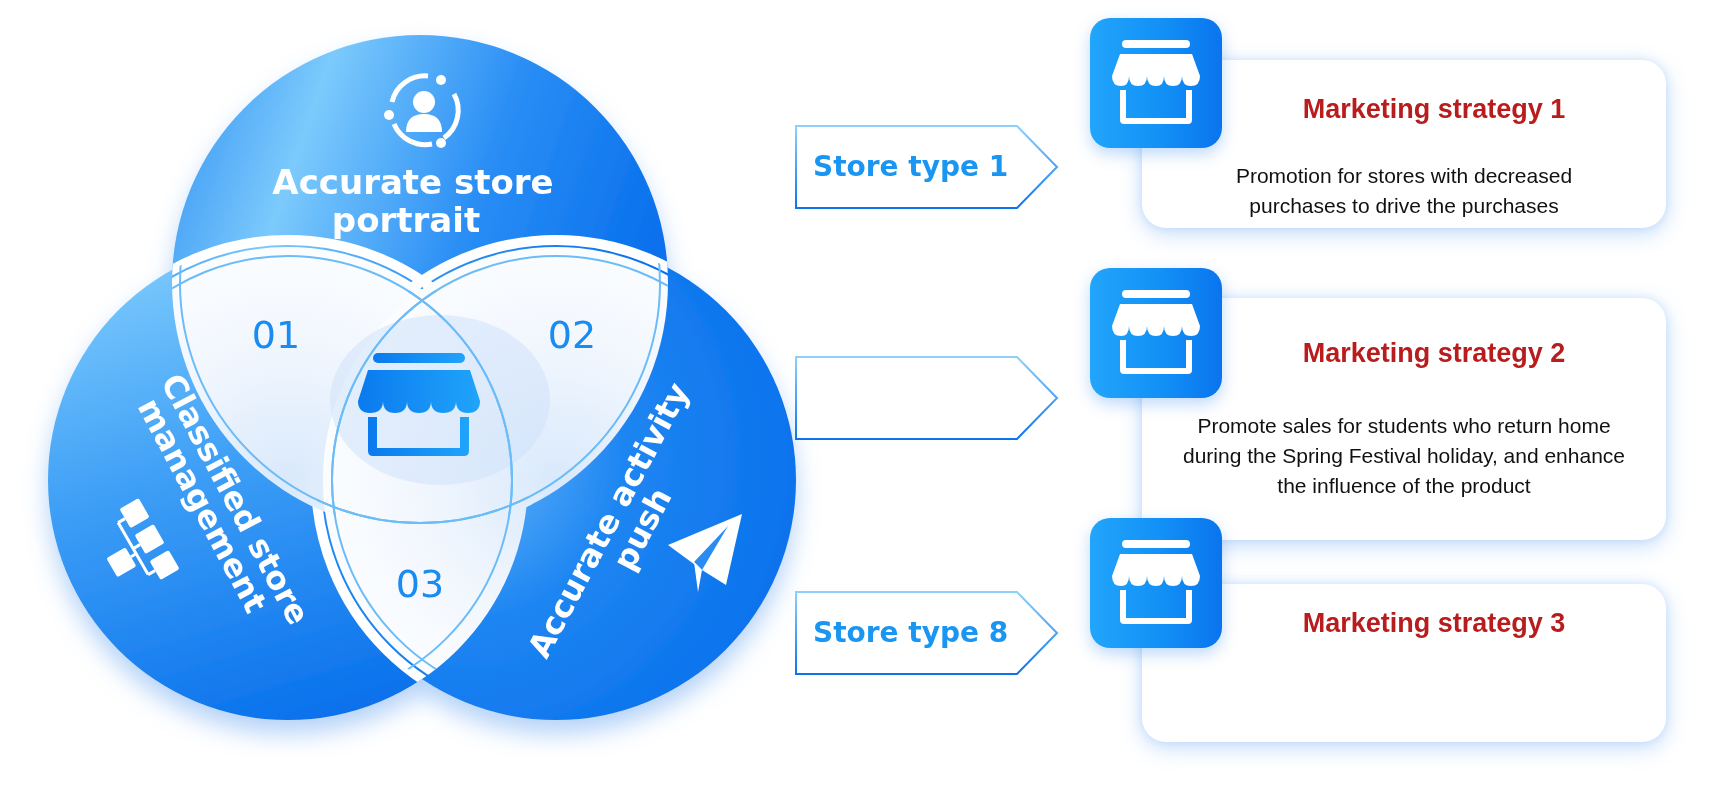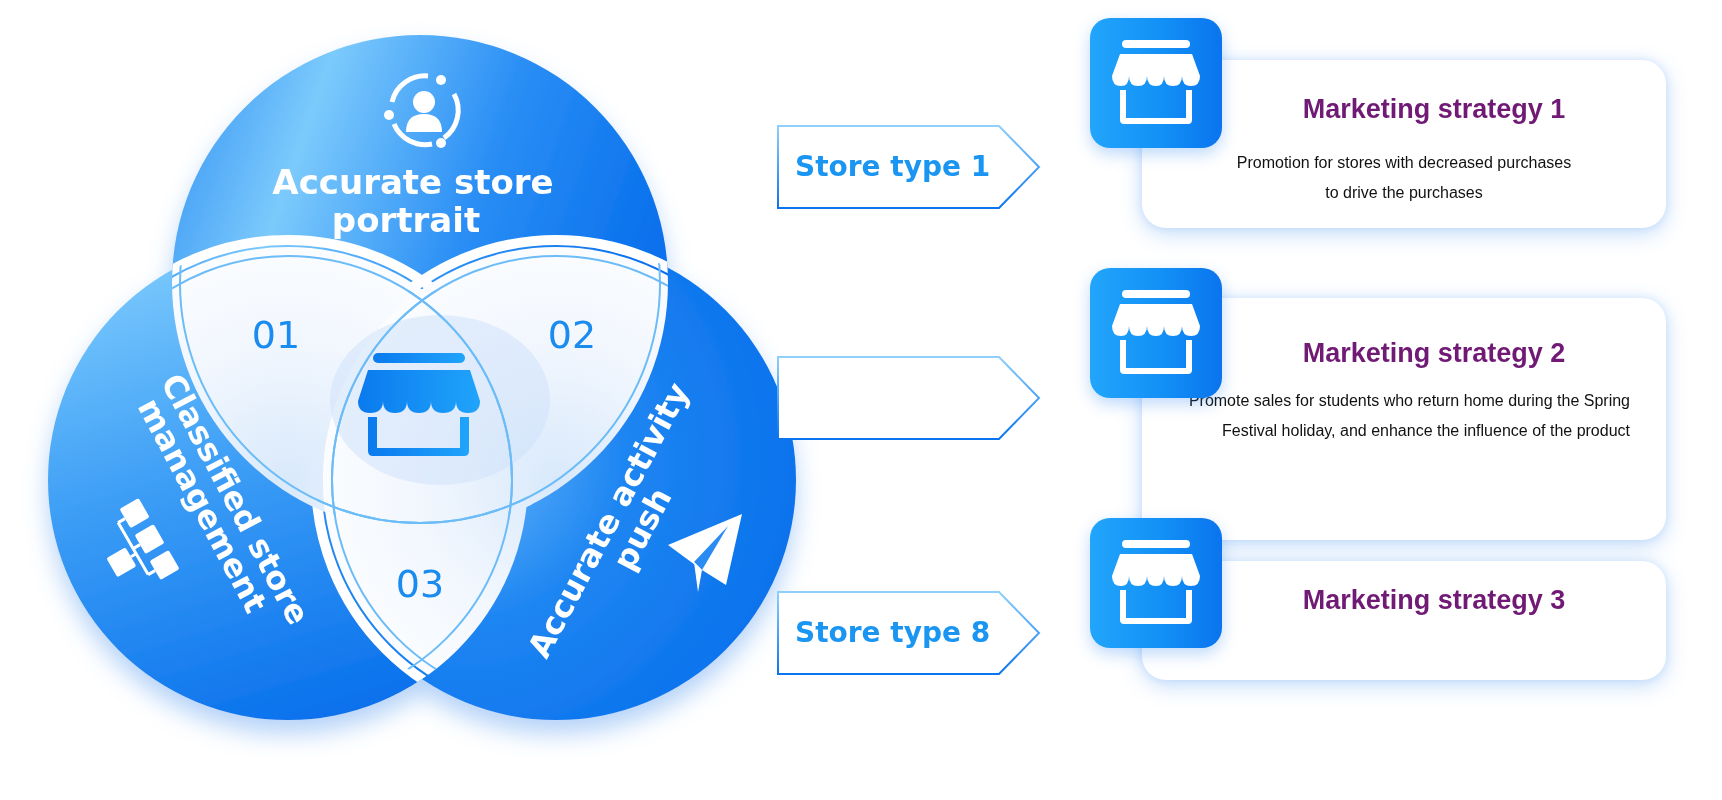--- a/index.html
+++ b/index.html
@@ -2,32 +2,32 @@
 <html><head>
 <meta charset="utf-8">
 <style>
   html, body { margin: 0; padding: 0; background: #ffffff; }
   body { width: 1722px; height: 800px; position: relative; overflow: hidden;
          font-family: "Liberation Sans", "DejaVu Sans", sans-serif; }
   #venn { position: absolute; left: 0; top: 0; width: 860px; height: 800px; }
   .venn-label { font-family: "DejaVu Sans", sans-serif; font-weight: bold; fill: #ffffff; }
   .lens-num { font-family: "DejaVu Sans", sans-serif; fill: #1a8cf0; font-size: 38px; }
 
-  .store-tag { position: absolute; left: 777px; width: 264px; height: 68px; }
+  .store-tag { position: absolute; left: 795px; width: 264px; height: 68px; }
   .store-tag svg { position: absolute; left: 0; top: 0; width: 264px; height: 84px; overflow: visible; }
   .store-tag-label { position: absolute; left: 18px; top: 0; height: 84px; line-height: 84px;
                      font-family: "DejaVu Sans", sans-serif; font-weight: bold; font-size: 28px;
                      color: #1a96f2; white-space: nowrap; }
 
   .strategy-card { position: absolute; left: 1142px; width: 524px; background: #ffffff;
                    border-radius: 24px; box-shadow: 0 6px 22px rgba(60,140,240,0.28), 0 0 10px rgba(120,180,250,0.25); }
   .strategy-title { position: absolute; left: 0; right: 0; text-align: center;
-                    font-family: "Liberation Sans", sans-serif; font-weight: bold; font-size: 27px; color: #701a75; padding-left: 60px; }
+                    font-family: "Liberation Sans", sans-serif; font-weight: bold; font-size: 27px; color: #b91c1c; padding-left: 60px; }
   .strategy-desc { position: absolute; left: 0; right: 0; text-align: center;
-                   font-family: "Liberation Sans", sans-serif; font-size: 16px; color: #111111; line-height: 30px; }
+                   font-family: "Liberation Sans", sans-serif; font-size: 21px; color: #111111; line-height: 30px; margin-top: 13px; }
   .icon-box { position: absolute; left: 1090px; width: 132px; height: 130px; border-radius: 20px;
               background: linear-gradient(90deg, #22a5fb 0%, #1290f6 55%, #0a74ee 100%);
               box-shadow: 0 6px 16px rgba(40,130,240,0.3); }
   .icon-box svg { position: absolute; left: 22px; top: 22px; width: 88px; height: 86px; }
 </style>
 </head>
 <body>
 
 <svg id="venn" viewBox="0 0 860 800" xmlns="http://www.w3.org/2000/svg">
   <defs>
@@ -201,31 +201,31 @@
 <div class="icon-box" style="top:18px;">
   <svg viewBox="0 0 88 86">
     <rect x="10" y="0" width="68" height="8" rx="4" fill="#ffffff"></rect>
     <path d="M8,14 H80 L88,36 Q88,46 79,46 Q70,46 70,36 Q70,46 61,46 Q52,46 52,36 Q52,46 44,46 Q35,46 35,36 Q35,46 26,46 Q17,46 17,36 Q17,46 9,46 Q0,46 0,36 Z" fill="#ffffff"></path>
     <path d="M8,50 H14 V78 H74 V50 H80 V80 Q80,84 76,84 H12 Q8,84 8,80 Z" fill="#ffffff"></path>
   </svg>
 </div>
 
 <div class="strategy-card" style="top:298px; height:242px;">
   <div class="strategy-title" style="top:40px;">Marketing strategy 2</div>
-  <div class="strategy-desc" style="top:88px; padding:0 36px;text-align:right;">Promote sales for students who return home during the Spring Festival holiday, and enhance the influence of the product</div>
+  <div class="strategy-desc" style="top:100px; padding:0 36px;">Promote sales for students who return home during the Spring Festival holiday, and enhance the influence of the product</div>
 </div>
 <div class="icon-box" style="top:268px;">
   <svg viewBox="0 0 88 86">
     <rect x="10" y="0" width="68" height="8" rx="4" fill="#ffffff"></rect>
     <path d="M8,14 H80 L88,36 Q88,46 79,46 Q70,46 70,36 Q70,46 61,46 Q52,46 52,36 Q52,46 44,46 Q35,46 35,36 Q35,46 26,46 Q17,46 17,36 Q17,46 9,46 Q0,46 0,36 Z" fill="#ffffff"></path>
     <path d="M8,50 H14 V78 H74 V50 H80 V80 Q80,84 76,84 H12 Q8,84 8,80 Z" fill="#ffffff"></path>
   </svg>
 </div>
 
-<div class="strategy-card" style="top:561px; height:119px;">
+<div class="strategy-card" style="top:584px; height:158px;">
   <div class="strategy-title" style="top:24px;">Marketing strategy 3</div>
 </div>
 <div class="icon-box" style="top:518px;">
   <svg viewBox="0 0 88 86">
     <rect x="10" y="0" width="68" height="8" rx="4" fill="#ffffff"></rect>
     <path d="M8,14 H80 L88,36 Q88,46 79,46 Q70,46 70,36 Q70,46 61,46 Q52,46 52,36 Q52,46 44,46 Q35,46 35,36 Q35,46 26,46 Q17,46 17,36 Q17,46 9,46 Q0,46 0,36 Z" fill="#ffffff"></path>
     <path d="M8,50 H14 V78 H74 V50 H80 V80 Q80,84 76,84 H12 Q8,84 8,80 Z" fill="#ffffff"></path>
   </svg>
 </div>
 

